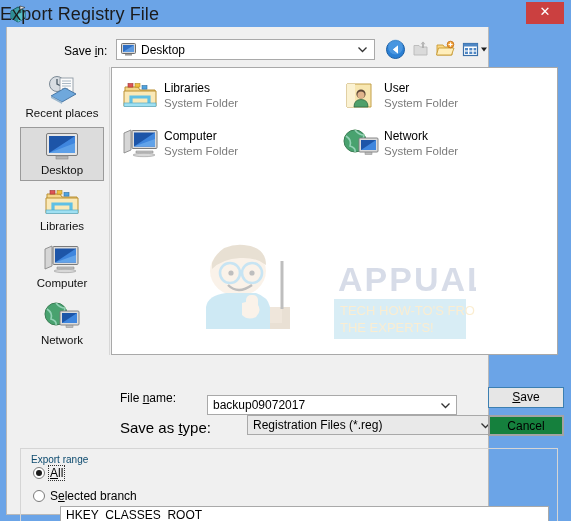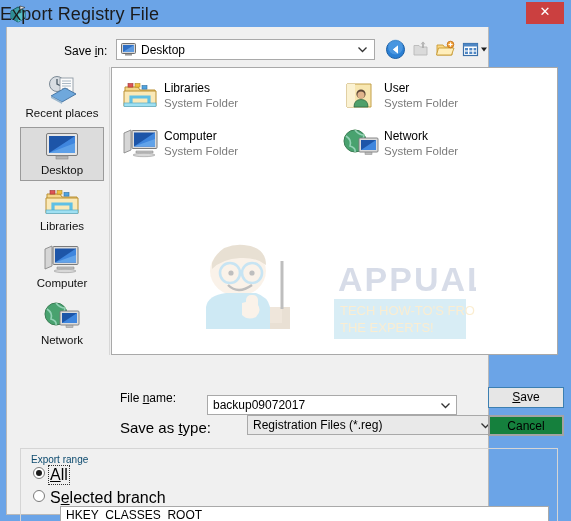--- a/index.html
+++ b/index.html
@@ -302,21 +302,21 @@
     content: "";
     position: absolute;
     left: 2px; top: 2px;
     width: 6px; height: 6px;
     border-radius: 50%;
     background: #1c1c1c;
   }
   .rb-label {
     position: absolute;
     left: 17px; top: 0px;
-    font-size: 16px;
+    font-size: 12px;
     white-space: nowrap;
   }
   .rb-label.focused {
     outline: 1px dotted #333;
     outline-offset: 0px;
     padding: 0 1px;
     left: 16px;
   }
 
   #branch-field {

